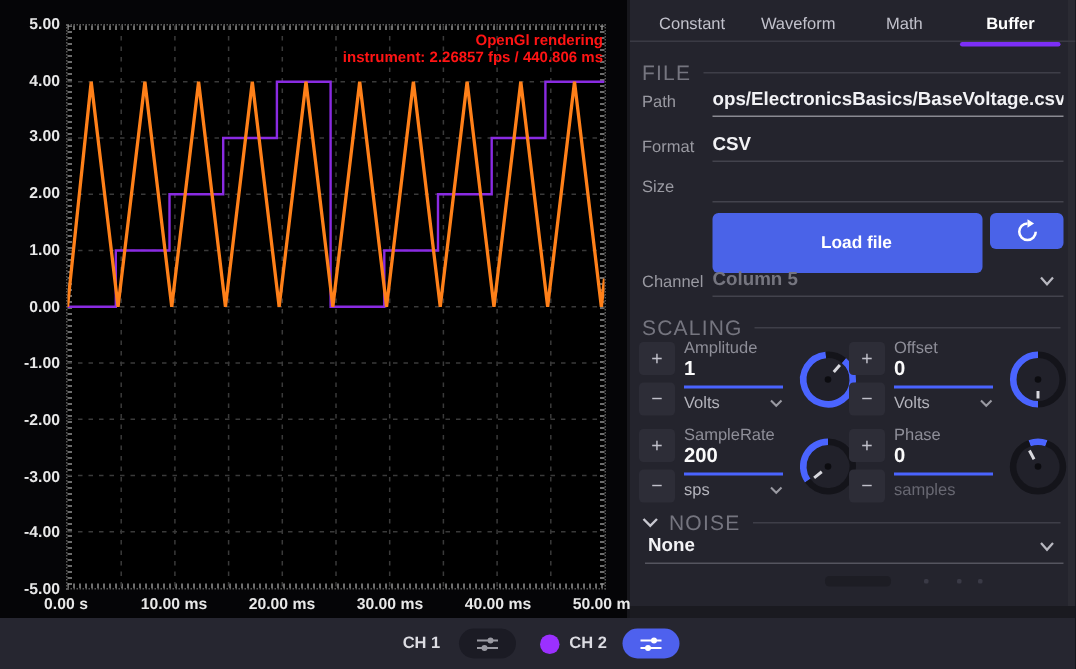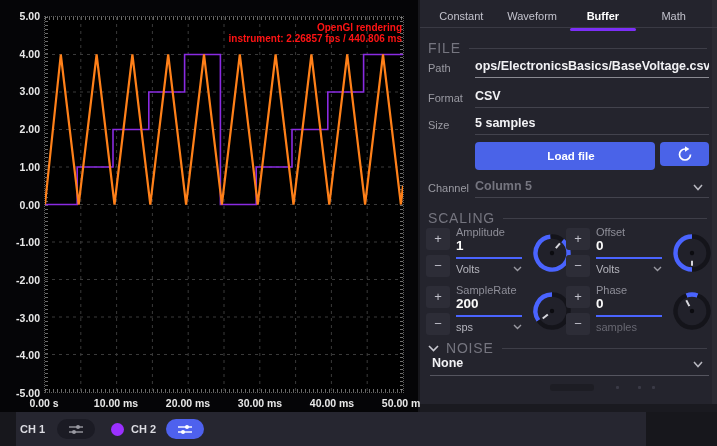--- a/index.html
+++ b/index.html
@@ -38,21 +38,21 @@
 
   .section-header { position:absolute; left:8px; right:10px; display:flex; align-items:center;
                     font-size:14px; letter-spacing:.8px; color:#75757f; }
   .section-header .rule { flex:1; height:1px; background:#3e3e48; margin-left:8px; }
 
   .field-label { position:absolute; left:8px; font-size:11px; color:#9a9aa2; }
   .field-value { position:absolute; left:55px; width:234px; font-size:12.5px; font-weight:700;
                  color:#f2f2f5; white-space:nowrap; overflow:hidden; }
   .field-underline { position:absolute; left:55px; width:234px; height:1px; background:#43434d; }
 
-  #load-button { position:absolute; left:55px; top:142px; width:180px; height:28px;
+  #load-button { position:absolute; left:55px; top:142px; width:180px; height:40px;
                  background:#4a63e8; border:none; border-radius:4px; color:#fff;
                  font-size:11.5px; font-weight:600; cursor:pointer;
                  display:flex; align-items:center; justify-content:center;padding-left:12px; }
   #refresh-button { position:absolute; left:240px; top:142px; width:49px; height:24px;
                     background:#4a63e8; border:none; border-radius:4px; cursor:pointer;
                     display:flex; align-items:center; justify-content:center; }
 
   .chev { display:inline-block; }
   .chev-abs { position:absolute; }
 
@@ -68,22 +68,22 @@
   .ctrl-unit.disabled { color:#686872; cursor:default; }
   .knob { position:absolute; left:104px; top:5px; width:44px; height:44px; cursor:pointer; }
 
   #noise-value { position:absolute; left:12px; top:356px; font-size:12.5px; font-weight:700; color:#f2f2f5; }
   #noise-underline { position:absolute; left:10px; top:375px; width:279px; height:1px; background:#55555f; }
   #faint-widget { position:absolute; left:130px; top:384px; width:44px; height:7px;
                   background:#1d1d24; border-radius:3px; }
   .faint-dot { position:absolute; top:386px; width:3px; height:3px; background:#3a3a46; border-radius:1px; }
 
   
-  #bottom-bar { position:absolute; left:16px; top:412px; width:630px; height:34px; background:#262630;
-                display:flex; align-items:center; }
+  #bottom-bar { position:absolute; left:0; top:412px; width:717px; height:34px; background:#262630;
+                display:flex; align-items:center;justify-content:center; }
   .ch-label { font-size:11px; font-weight:700; color:#dcdce2; }
   .ch-pill { width:38px; height:20px; border-radius:10px; border:none; cursor:pointer;
              display:flex; align-items:center; justify-content:center; }
   .ch-pill.inactive { background:#1b1b24; }
   .ch-pill.active { background:#4e61ee; }
   #ch2-dot { width:13px; height:13px; border-radius:50%; background:#9b30ff; }
 </style>
 </head>
 <body>
 
@@ -148,40 +148,39 @@
       <div>instrument: 2.26857 fps / 440.806 ms</div>
     </div>
   </div>
 
   <div id="panel">
     <div id="scrollbar"></div>
 
     <div id="tabs">
       <div class="tab">Constant</div>
       <div class="tab">Waveform</div>
+      <div class="tab">Math</div>
       <div class="tab active">Buffer</div>
-      <div class="tab">Math</div>
     </div>
     <div id="tab-divider"></div>
 
     <div class="section-header" style="top:40px">
       <span>FILE</span>
       <span class="rule"></span>
     </div>
 
     <div class="field-label" style="top:62px">Path</div>
     <div class="field-value" style="top:59px">ops/ElectronicsBasics/BaseVoltage.csv</div>
     <div class="field-underline" style="top:77px; background:#8a8a92"></div>
 
     <div class="field-label" style="top:92px">Format</div>
     <div class="field-value" style="top:89px">CSV</div>
     <div class="field-underline" style="top:107px"></div>
 
     <div class="field-label" style="top:119px">Size</div>
-    <div class="field-value" style="top:116px">5 samples</div>
     <div class="field-underline" style="top:134px"></div>
 
     <button id="load-button">
       <span>Load file</span>
     </button>
     <button id="refresh-button">
       <svg width="18" height="18" viewBox="0 0 18 18">
         <path d="M 9 4 a 5.5 5.5 0 1 0 5.5 5.5" fill="none" stroke="#ffffff" stroke-width="1.7"></path>
         <polygon points="9,1.2 13.4,4 9,6.8" fill="#ffffff"></polygon>
       </svg>

